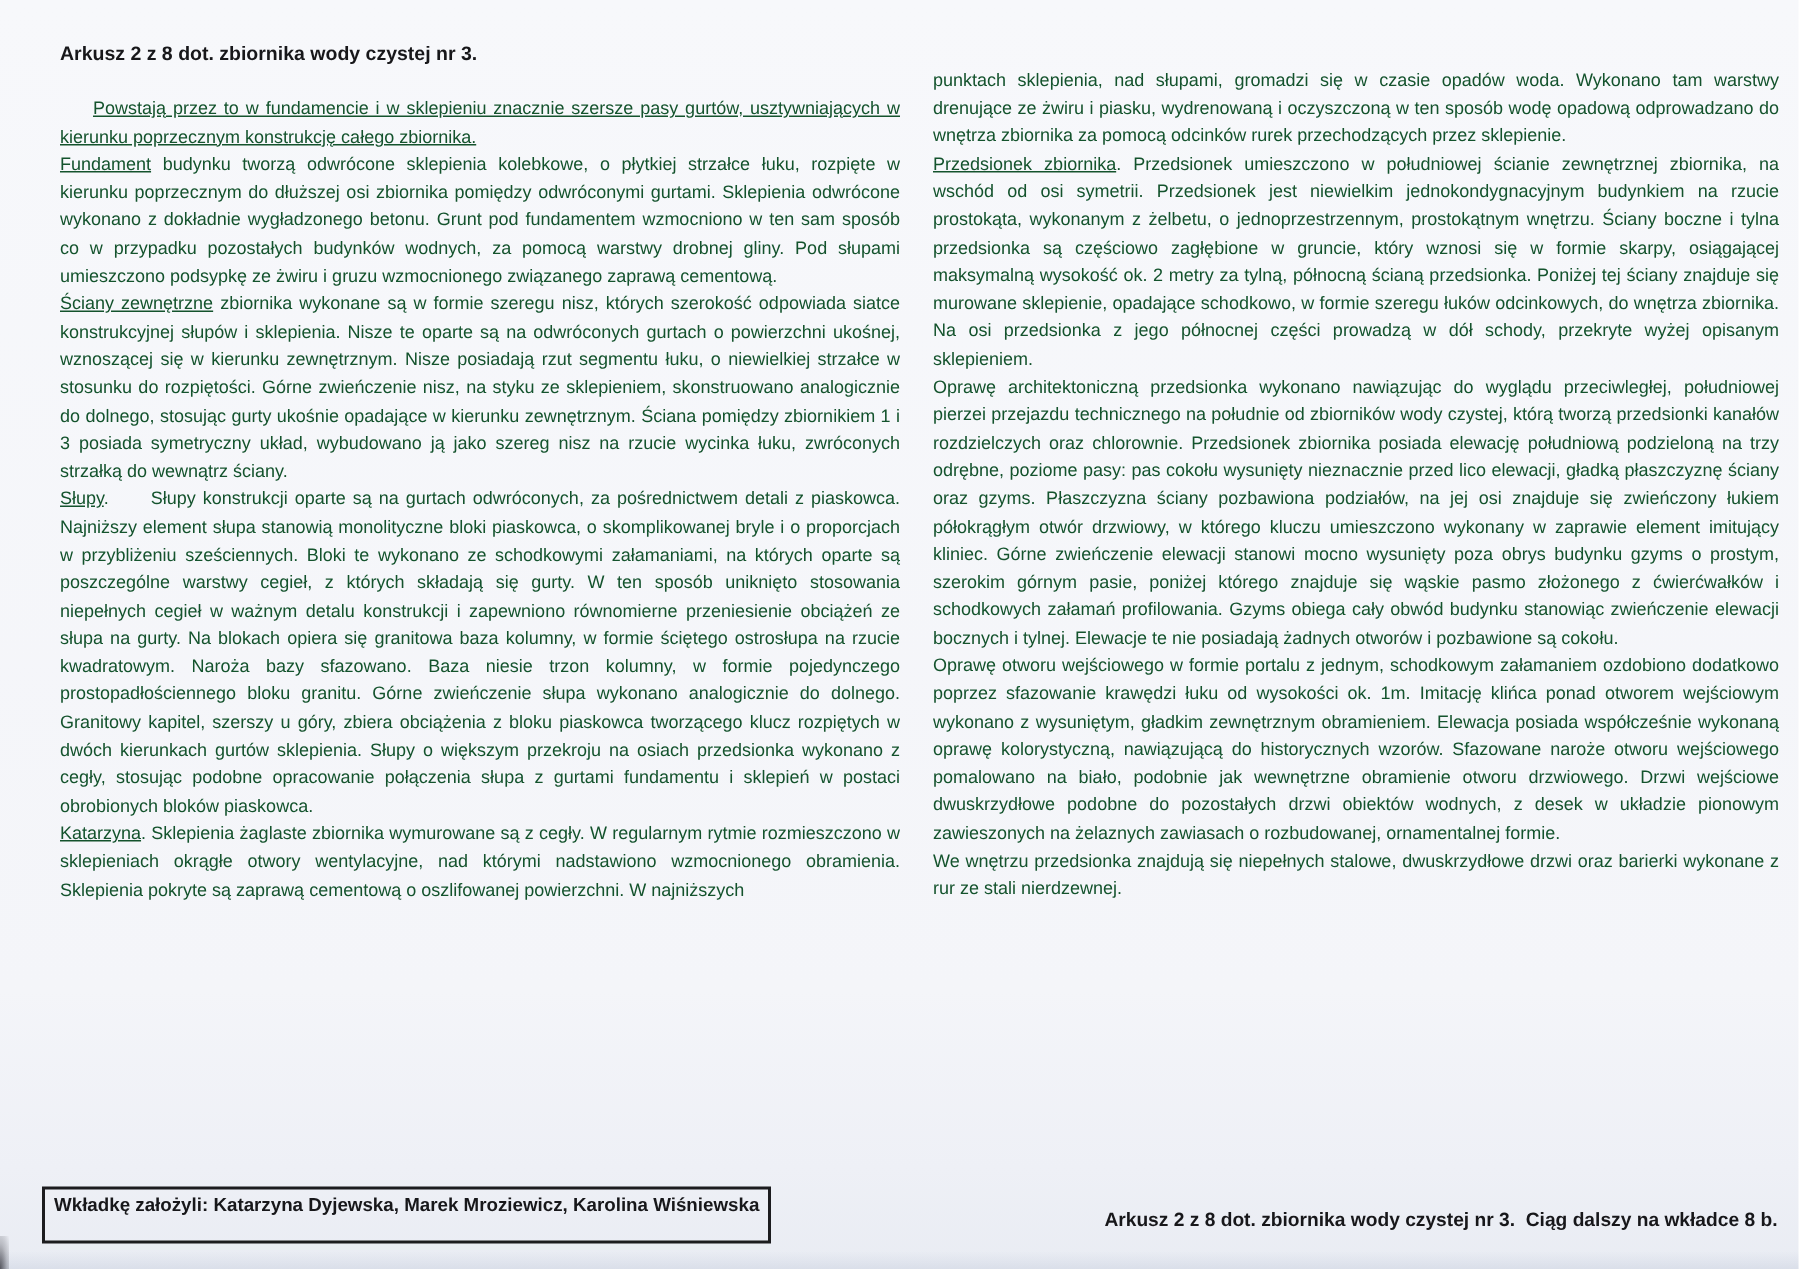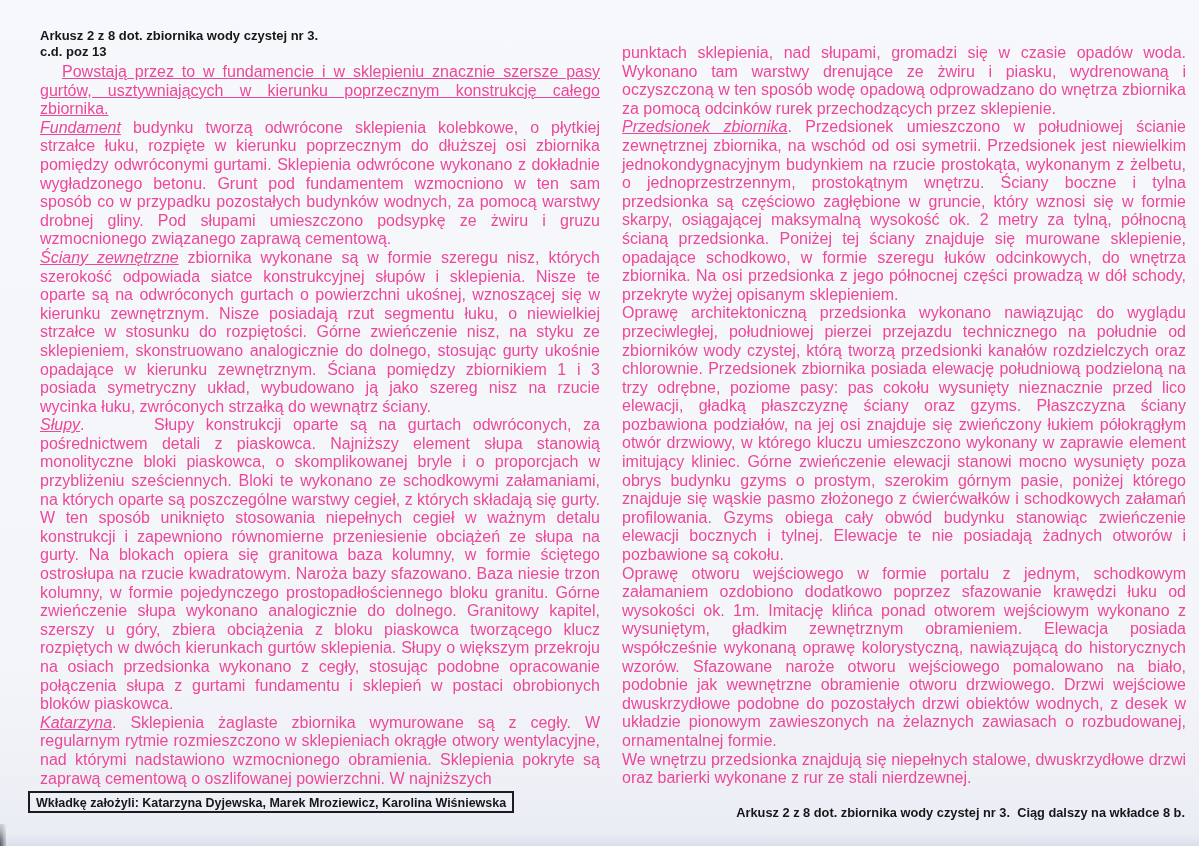--- a/index.html
+++ b/index.html
@@ -14,36 +14,36 @@
   .page { position: absolute; inset: 0; }
 
   .doc-header {
     position: absolute; left: 40px; top: 28px; width: 560px;
     font-size: 13px; line-height: 16px; font-weight: bold;
     color: #17171a;
   }
 
   .col {
     position: absolute;
-    font-size: 16px; line-height: 18.6px;
+    font-size: 12px; line-height: 18.6px;
     text-align: justify;
-    color: #ec4899;
+    color: #14532d;
   }
   .col-left  { left: 40px;  top: 63px; width: 560px; }
   .col-right { left: 622px; top: 44px; width: 564px; }
 
   .col p { margin: 0; }
   .indent { text-indent: 22px; text-decoration: underline; }
-  .lead { font-style: italic; text-decoration: underline; }
+  .lead { text-decoration: underline; }
 
   .credits-box {
     position: absolute; left: 28px; top: 791px;
     border: 2px solid #1c1c1f;
     background: transparent;
-    padding: 2px 6px 0 6px;
+    padding: 2px 6px 16px 6px;
     font-size: 12.5px; line-height: 16px; font-weight: bold;
     white-space: nowrap;
     color: #17171a;
   }
 
   .footer-note {
     position: absolute; right: 14px; top: 805px; width: 560px;
     font-size: 12.8px; line-height: 16px; font-weight: bold;
     text-align: right;
     color: #17171a;
@@ -61,21 +61,20 @@
     pointer-events: none;
   }
 </style>
 </head>
 <body>
 
 <div class="page">
 
   <div class="doc-header">
     <div>Arkusz  2 z 8 dot. zbiornika wody czystej nr 3.</div>
-    <div>c.d. poz 13</div>
   </div>
 
   <div class="col col-left">
     <p class="indent"><span>Powstają przez to w fundamencie i w sklepieniu znacznie szersze pasy gurtów, usztywniających w kierunku poprzecznym konstrukcję całego zbiornika.</span></p>
     <p><span class="lead">Fundament</span><span> budynku tworzą odwrócone sklepienia kolebkowe, o płytkiej strzałce łuku, rozpięte w kierunku poprzecznym do dłuższej osi zbiornika pomiędzy odwróconymi gurtami. Sklepienia odwrócone wykonano z dokładnie wygładzonego betonu. Grunt pod fundamentem wzmocniono w ten sam sposób co w przypadku pozostałych budynków wodnych, za pomocą warstwy drobnej gliny. Pod słupami umieszczono podsypkę ze żwiru i gruzu wzmocnionego związanego zaprawą cementową.</span></p>
     <p><span class="lead">Ściany zewnętrzne</span><span> zbiornika wykonane są w formie szeregu nisz, których szerokość odpowiada siatce konstrukcyjnej słupów i sklepienia. Nisze te oparte są na odwróconych gurtach o powierzchni ukośnej, wznoszącej się w kierunku zewnętrznym. Nisze posiadają rzut segmentu łuku, o niewielkiej strzałce w stosunku do rozpiętości. Górne zwieńczenie nisz, na styku ze sklepieniem, skonstruowano analogicznie do dolnego, stosując gurty ukośnie opadające w kierunku zewnętrznym. Ściana pomiędzy zbiornikiem 1 i 3 posiada symetryczny układ, wybudowano ją jako szereg nisz na rzucie wycinka łuku, zwróconych strzałką do wewnątrz ściany.</span></p>
     <p><span class="lead">Słupy</span><span>.&nbsp;&nbsp;&nbsp;&nbsp;&nbsp; Słupy konstrukcji oparte są na gurtach odwróconych, za pośrednictwem detali z piaskowca. Najniższy element słupa stanowią monolityczne bloki piaskowca, o skomplikowanej bryle i o proporcjach w przybliżeniu sześciennych. Bloki te wykonano ze schodkowymi załamaniami, na których oparte są poszczególne warstwy cegieł, z których składają się gurty. W ten sposób uniknięto stosowania niepełnych cegieł w ważnym detalu konstrukcji i zapewniono równomierne przeniesienie obciążeń ze słupa na gurty. Na blokach opiera się granitowa baza kolumny, w formie ściętego ostrosłupa na rzucie kwadratowym. Naroża bazy sfazowano. Baza niesie trzon kolumny, w formie pojedynczego prostopadłościennego bloku granitu. Górne zwieńczenie słupa wykonano analogicznie do dolnego. Granitowy kapitel, szerszy u góry, zbiera obciążenia z bloku piaskowca tworzącego klucz rozpiętych w dwóch kierunkach gurtów sklepienia. Słupy o większym przekroju na osiach przedsionka wykonano z cegły, stosując podobne opracowanie połączenia słupa z gurtami fundamentu i sklepień w postaci obrobionych bloków piaskowca.</span></p>
     <p><span class="lead">Katarzyna</span><span>. Sklepienia żaglaste zbiornika wymurowane są z cegły. W regularnym rytmie rozmieszczono w sklepieniach okrągłe otwory wentylacyjne, nad którymi nadstawiono wzmocnionego obramienia. Sklepienia pokryte są zaprawą cementową o oszlifowanej powierzchni. W najniższych</span></p>
   </div>
 

